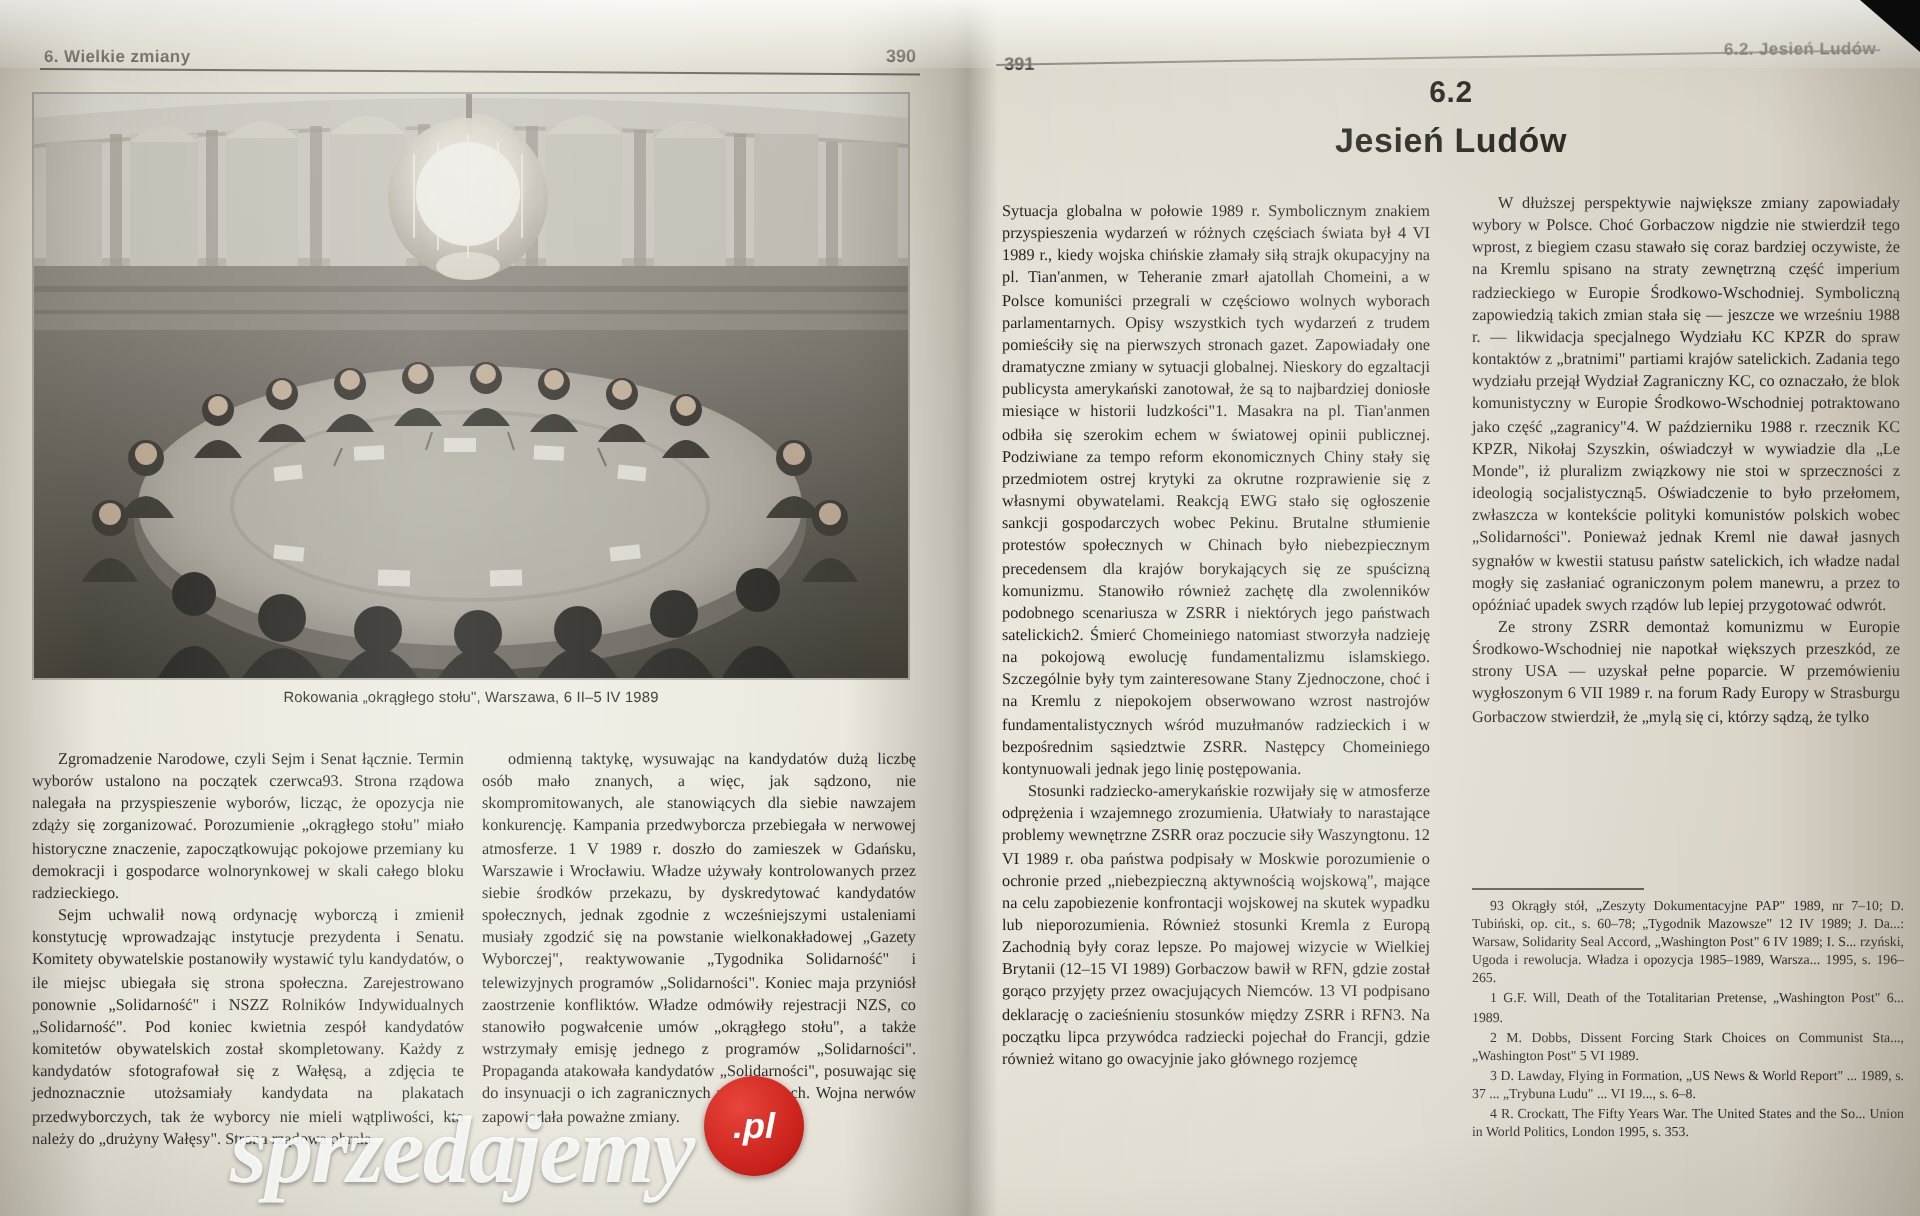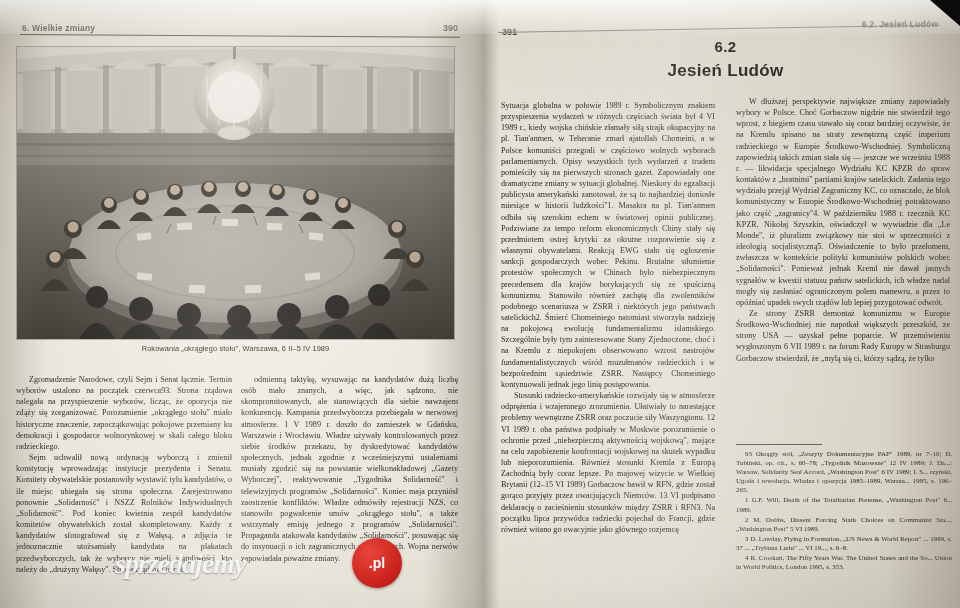--- a/index.html
+++ b/index.html
@@ -78,27 +78,27 @@
   .notes{position:absolute;left:736px;top:449px;width:216px;text-align:justify;
      font-size:6.9px;line-height:9.1px;color:#201e19;}
   .notes p{margin:0 0 1px 0;text-indent:9px;}
 
   
   .right-half .inner{transform:rotate(-.25deg);transform-origin:50% 40%;}
 
   
   .wm{position:absolute;left:115px;top:548px;width:430px;height:60px;pointer-events:none;}
   .wm .txt{font-family:"Liberation Serif",serif;font-style:italic;font-weight:bold;
-    font-size:28px;color:rgba(255,255,255,.88);letter-spacing:-1px;
+    font-size:48px;color:rgba(255,255,255,.88);letter-spacing:-1px;
     text-shadow:0 1px 2px rgba(0,0,0,.35);}
   .wm-dot{position:absolute;left:352px;top:538px;width:50px;height:50px;border-radius:50%;
     background:radial-gradient(circle at 35% 30%,#e8453c,#c8201a 70%,#a5100d 100%);
     box-shadow:0 1px 3px rgba(0,0,0,.4);}
   .wm-dot span{position:absolute;inset:0;display:flex;align-items:center;justify-content:center;
-    color:#fff;font-family:"Liberation Sans",sans-serif;font-weight:bold;font-size:14px;}
+    color:#fff;font-family:"Liberation Sans",sans-serif;font-weight:bold;font-size:18px;font-style:italic;}
   .blur{filter:blur(.18px);}
 </style>
 </head>
 <body>
 
 <div id="page">
 
   <div class="page-half left-half">
     <div class="rh rh-left blur">6. Wielkie zmiany</div>
     <div class="folio folio-left blur">390</div>

